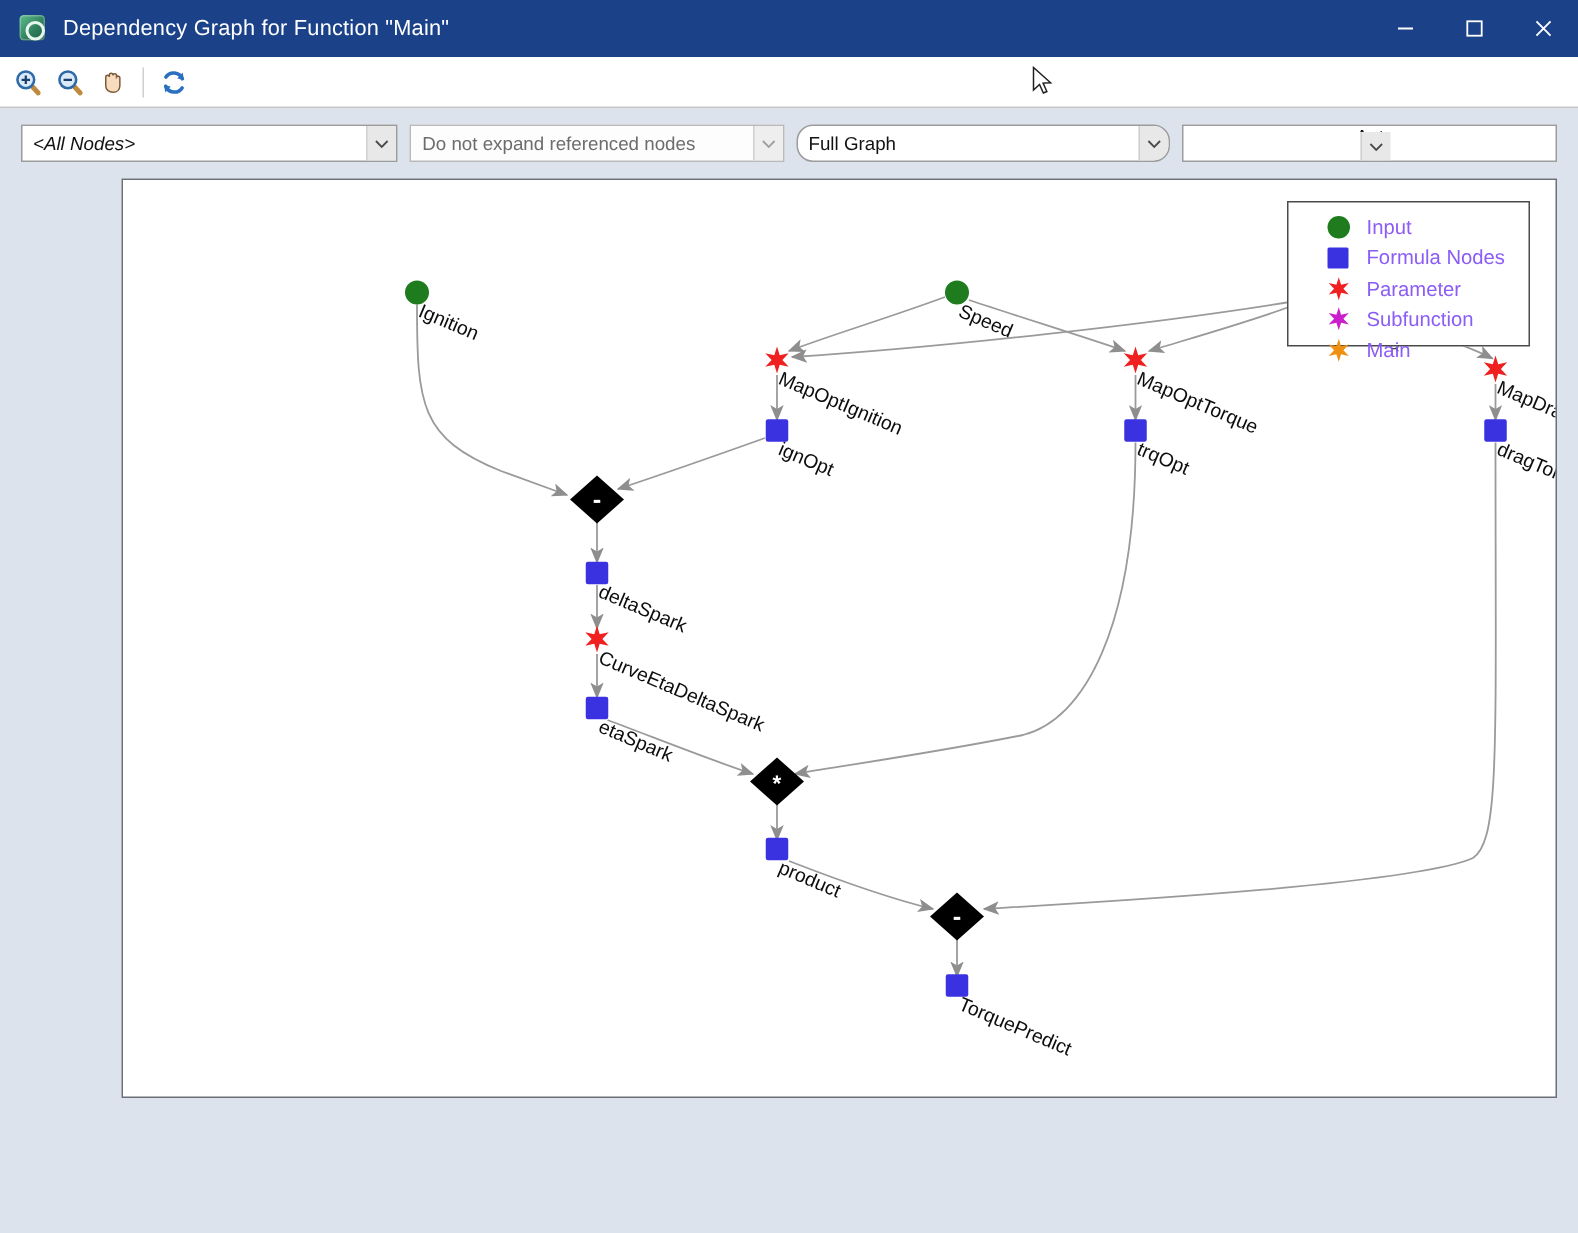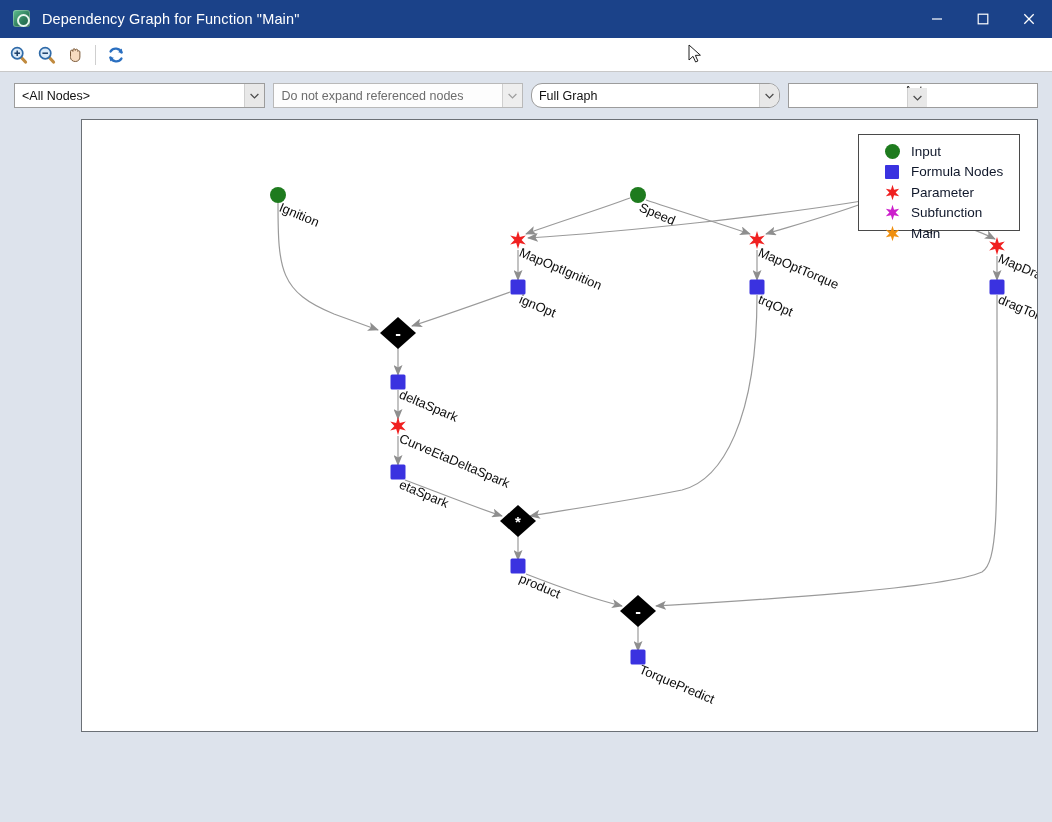--- a/index.html
+++ b/index.html
@@ -48,21 +48,21 @@
   .combo{
     height:25px;box-sizing:border-box;display:flex;align-items:center;
     border:1px solid #9c9c9c;background:#ffffff;font-size:12.5px;color:#111;
     position:relative;padding-left:7px;overflow:hidden;white-space:nowrap;
   }
   .combo.c1{width:253px;}
   .combo.c2{width:251px;justify-content:center;}
   .combo.c3{width:251px;border-radius:11px;}
   .combo.c4{width:251px;flex-direction:column;}
   .combo .val{flex:1;overflow:hidden;text-overflow:clip;white-space:nowrap;}
-  .combo.italic .val{}
+  .combo.italic .val{font-style:italic;}
   .combo.disabled{background:#fdfdfd;border-color:#b9b9b9;color:#6c6c6c;}
   .combo .arrow{
     width:19px;height:23px;flex:0 0 19px;background:#e8e8e8;border-left:1px solid #cfcfcf;
     display:flex;align-items:center;justify-content:center;
   }
   .combo.disabled .arrow{background:#eeeeee;}
   .chev{width:9px;height:6px;}
 
   
   .canvas-wrap{flex:1;position:relative;}
@@ -78,21 +78,21 @@
   }
 
   
   .legend{
     position:absolute;left:776px;top:14px;width:162px;height:97px;
     background:#ffffff;border:1px solid #4a4a4a;box-sizing:border-box;
     padding:6px 0 0 0;
   }
   .legend-row{display:flex;align-items:center;height:20.5px;padding-left:22px;}
   .legend-mark{width:22px;display:flex;align-items:center;justify-content:center;flex:0 0 22px;}
-  .legend-text{font-size:13.5px;color:#0f172a;margin-left:8px;white-space:nowrap;}
+  .legend-text{font-size:13.5px;color:#8b5cf6;margin-left:8px;white-space:nowrap;}
   .dot{width:15px;height:15px;border-radius:50%;display:block;}
   .sq{width:14px;height:14px;display:block;border-radius:1px;}
 </style>
 </head>
 <body>
 
 <div class="window">
 
   <div class="titlebar">
     <div class="app-icon">

